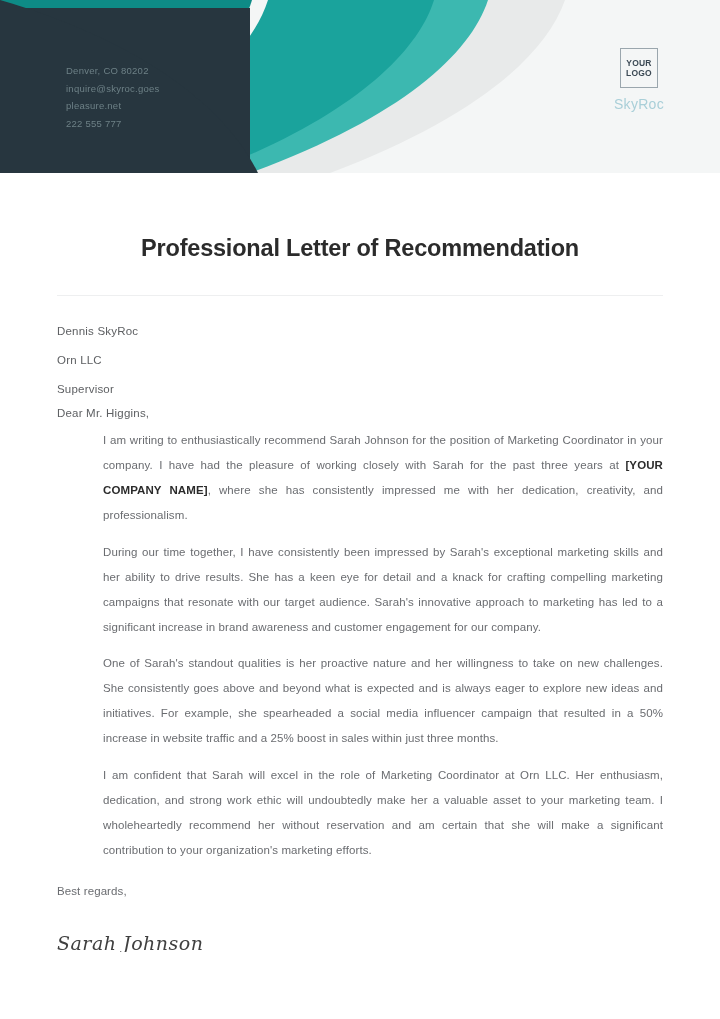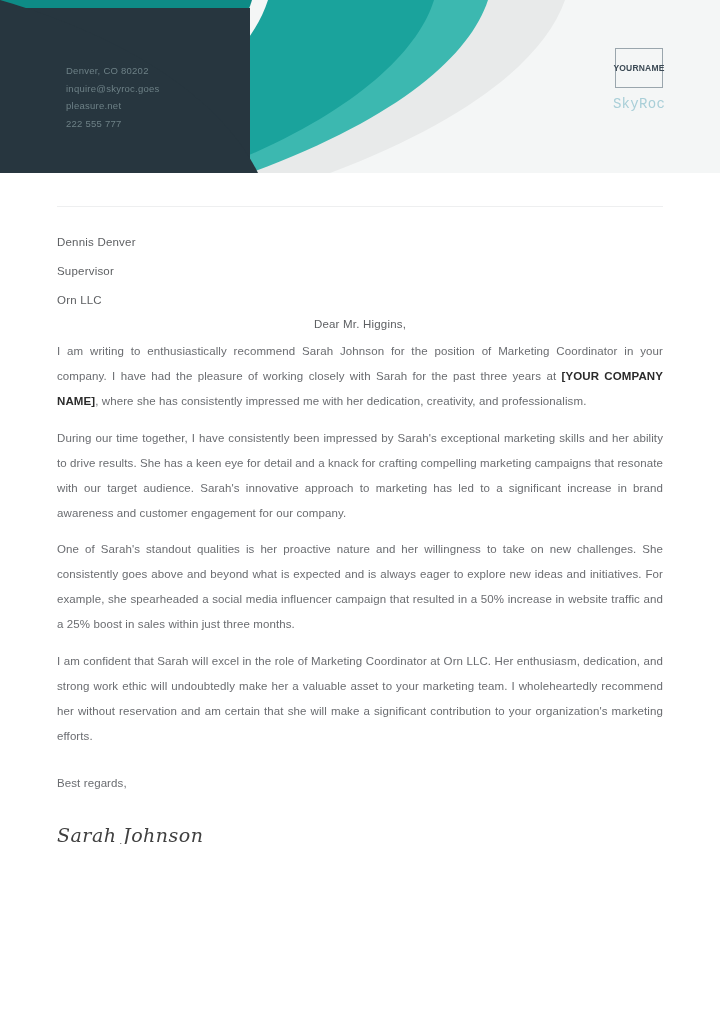--- a/index.html
+++ b/index.html
@@ -55,44 +55,44 @@
 
   .logo-block {
     position: absolute;
     right: 40px;
     top: 48px;
     z-index: 5;
     width: 82px;
     text-align: center;
   }
   .logo-box {
-    width: 48px;
+    width: 38px;
     height: 40px;
     border: 1px solid #9aa6ad;
     margin: 0 auto;
     display: flex;
-    flex-direction: row;
+    flex-direction: column;
     align-items: center;
     justify-content: center;
     box-sizing: border-box;
     background: transparent;
   }
   .logo-box-line {
     font-size: 8.5px;
     line-height: 10px;
     font-weight: 700;
     color: #3c4a55;
     letter-spacing: 0.2px;
   }
   .logo-name {
     margin-top: 8px;
     font-size: 14px;
     color: #a9cfd8;
     letter-spacing: 0.3px;
-    font-family: Liberation Mono, monospace;
+    font-family: Liberation Sans, sans-serif;
   }
 
   
   .content {
     position: relative;
     padding: 0 57px;
     box-sizing: border-box;
     width: 720px;
   }
 
@@ -130,38 +130,38 @@
     letter-spacing: 0.2px;
     margin-bottom: 17px;
   }
   .recipient-line:last-child { margin-bottom: 0; }
 
   .salutation {
     margin-top: 12px;
     font-size: 11.5px;
     color: #5e6063;
     letter-spacing: 0.2px;
-    text-align: center;
   }
 
   .para {
     margin-top: 9px;
     font-size: 11.5px;
     line-height: 25px;
     color: #6a6c70;
     text-align: justify;
     letter-spacing: 0.1px;
+    margin-left: 46px;
   }
   .para b {
     color: #2b2b2b;
     font-weight: 700;
   }
 
   .closing {
-    margin-top: 22px;
+    margin-top: 16px;
     font-size: 11.5px;
     line-height: 25px;
     color: #6a6c70;
     letter-spacing: 0.1px;
   }
 
   .signature {
     margin-top: 24px;
     font-family: "DejaVu Serif", serif;
     font-style: italic;
@@ -194,36 +194,37 @@
     <div class="contact-block">
       <div class="contact-line">Denver, CO 80202</div>
       <div class="contact-line">inquire@skyroc.goes</div>
       <div class="contact-line">pleasure.net</div>
       <div class="contact-line">222 555 777</div>
     </div>
 
     <div class="logo-block">
       <div class="logo-box">
         <div class="logo-box-line">YOUR</div>
-        <div class="logo-box-line">NAME</div>
+        <div class="logo-box-line">LOGO</div>
       </div>
       <div class="logo-name">SkyRoc</div>
     </div>
   </div>
 
   <div class="content">
 
+    <h1 class="doc-title">Professional Letter of Recommendation</h1>
 
     <div class="divider"></div>
 
 
     <div class="recipient">
-      <div class="recipient-line">Dennis Denver</div>
+      <div class="recipient-line">Dennis SkyRoc</div>
+      <div class="recipient-line">Orn LLC</div>
       <div class="recipient-line">Supervisor</div>
-      <div class="recipient-line">Orn LLC</div>
     </div>
 
     <div class="salutation">Dear Mr. Higgins,</div>
 
     <p class="para"><span>I am writing to enthusiastically recommend Sarah Johnson for the position of Marketing Coordinator in your company. I have had the pleasure of working closely with Sarah for the past three years at </span><b>[YOUR COMPANY NAME]</b><span>, where she has consistently impressed me with her dedication, creativity, and professionalism.</span></p>
 
     <p class="para">During our time together, I have consistently been impressed by Sarah's exceptional marketing skills and her ability to drive results. She has a keen eye for detail and a knack for crafting compelling marketing campaigns that resonate with our target audience. Sarah's innovative approach to marketing has led to a significant increase in brand awareness and customer engagement for our company.</p>
 
     <p class="para">One of Sarah's standout qualities is her proactive nature and her willingness to take on new challenges. She consistently goes above and beyond what is expected and is always eager to explore new ideas and initiatives. For example, she spearheaded a social media influencer campaign that resulted in a 50% increase in website traffic and a 25% boost in sales within just three months.</p>
 

